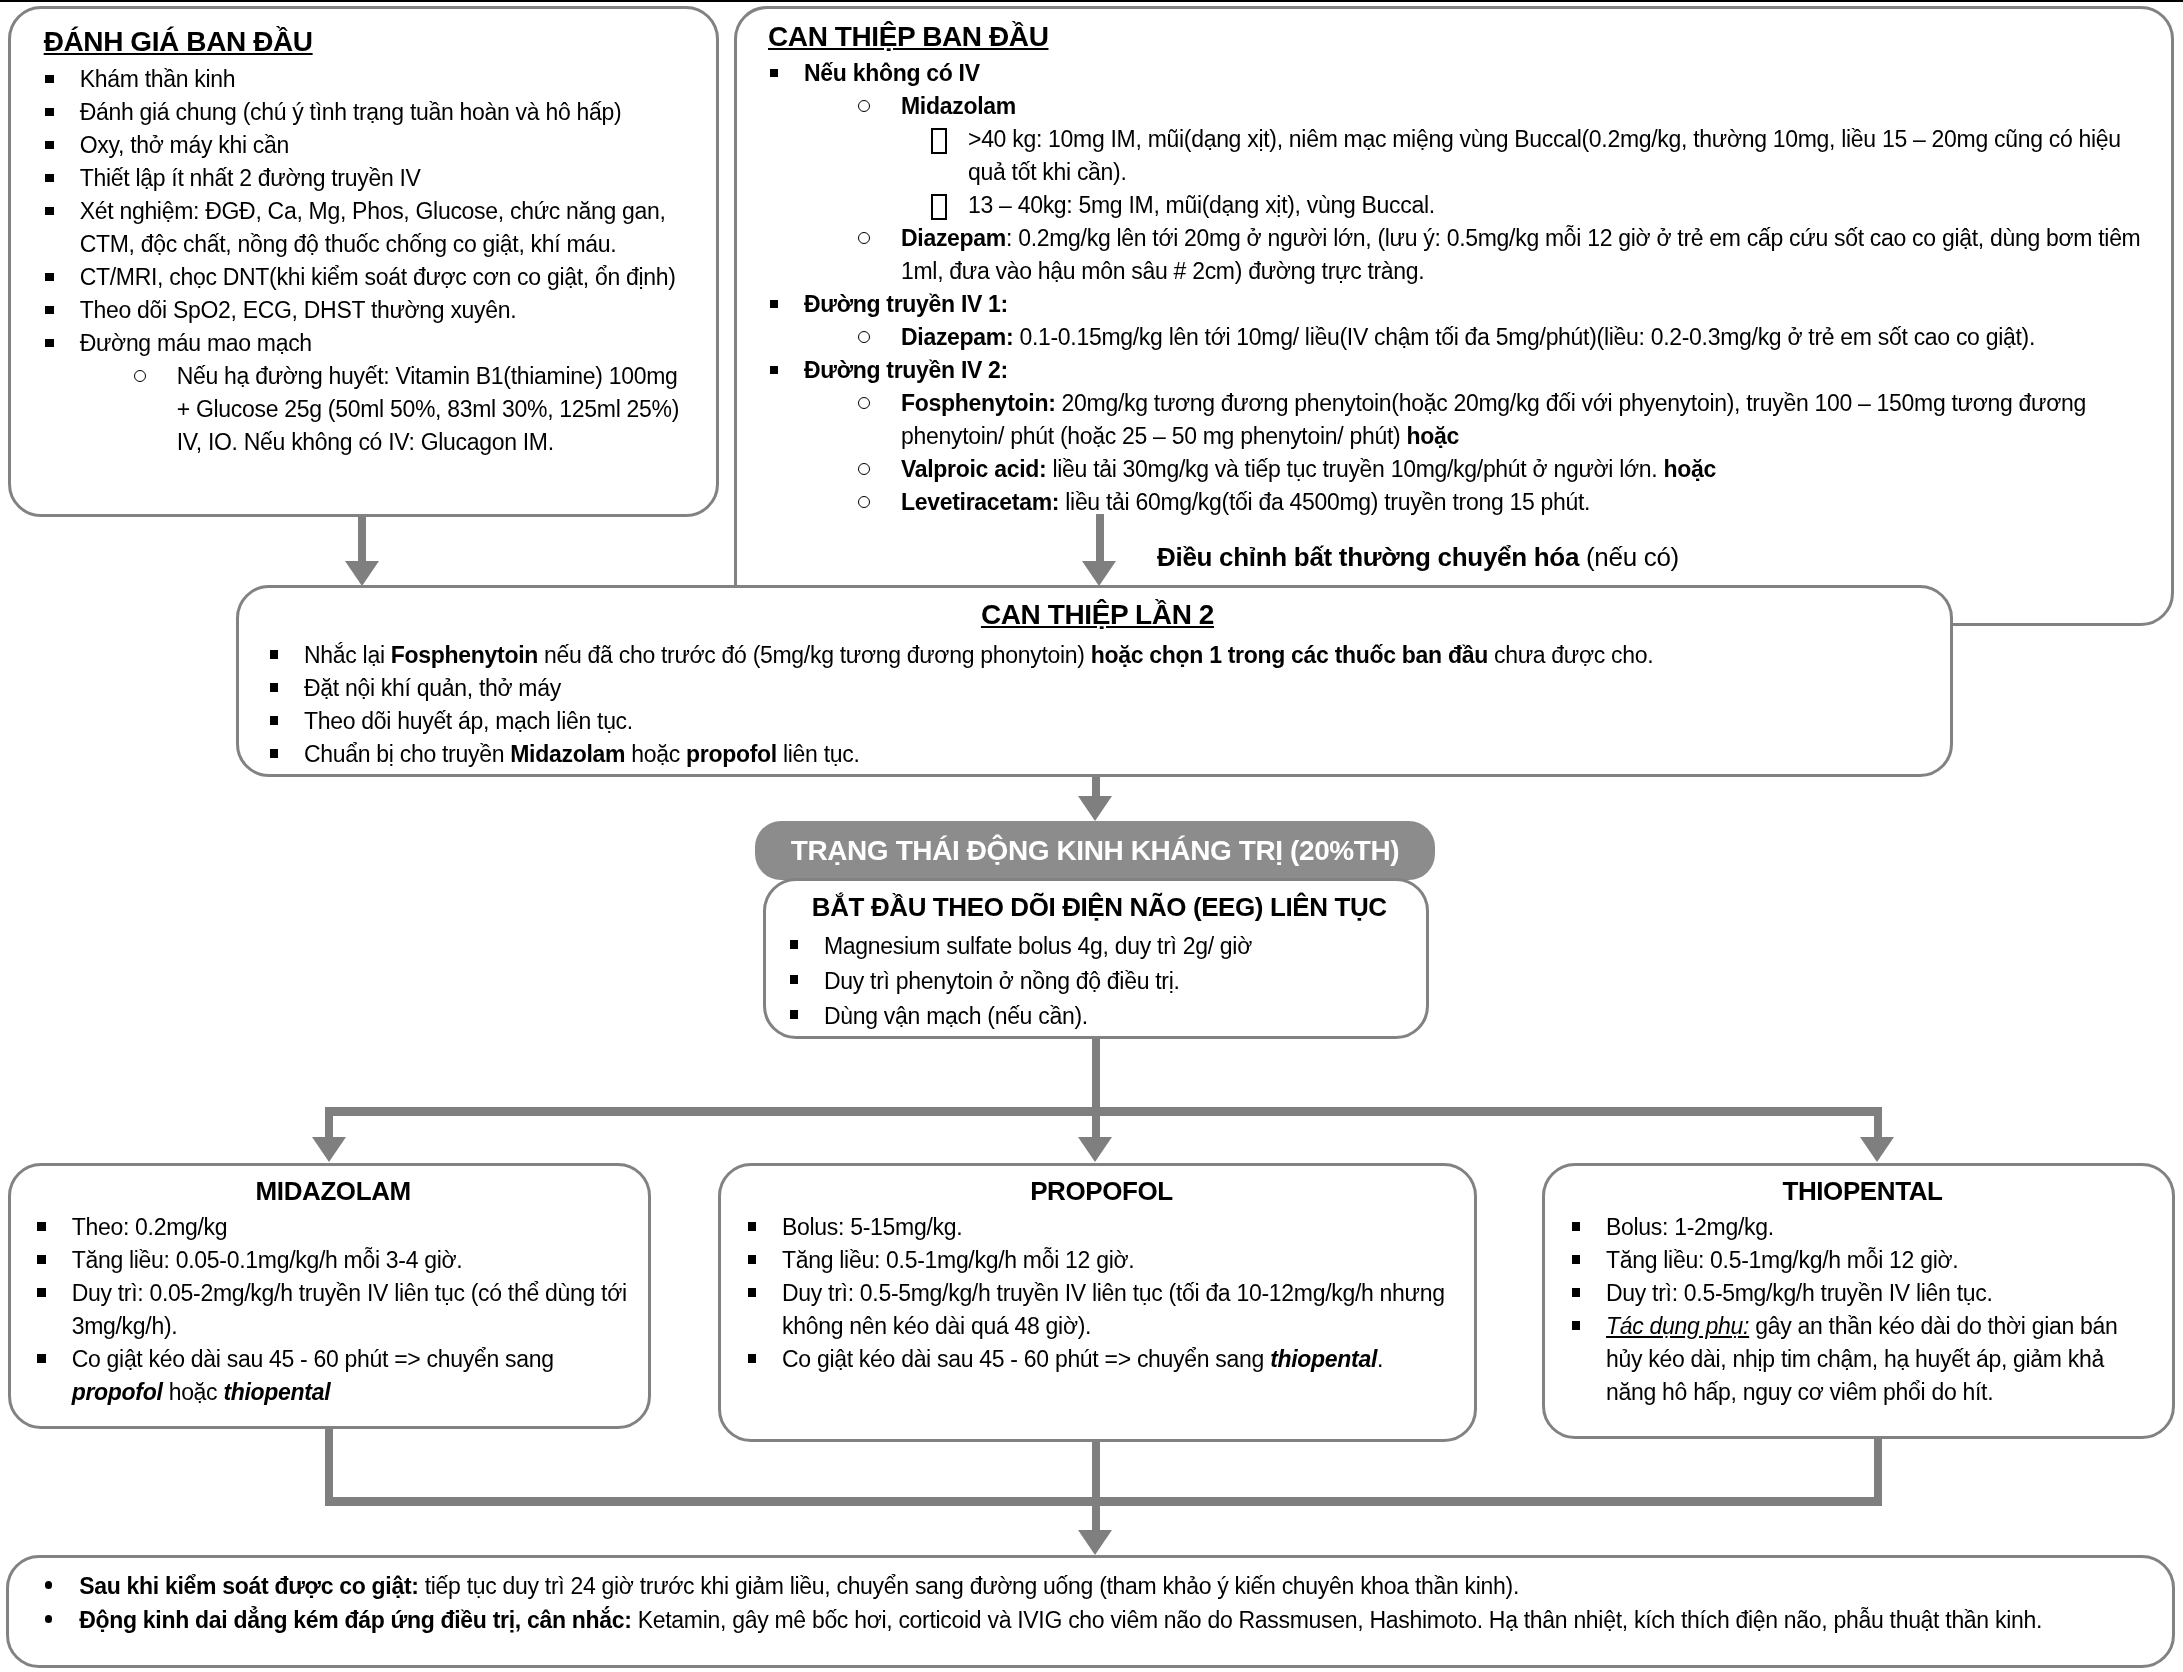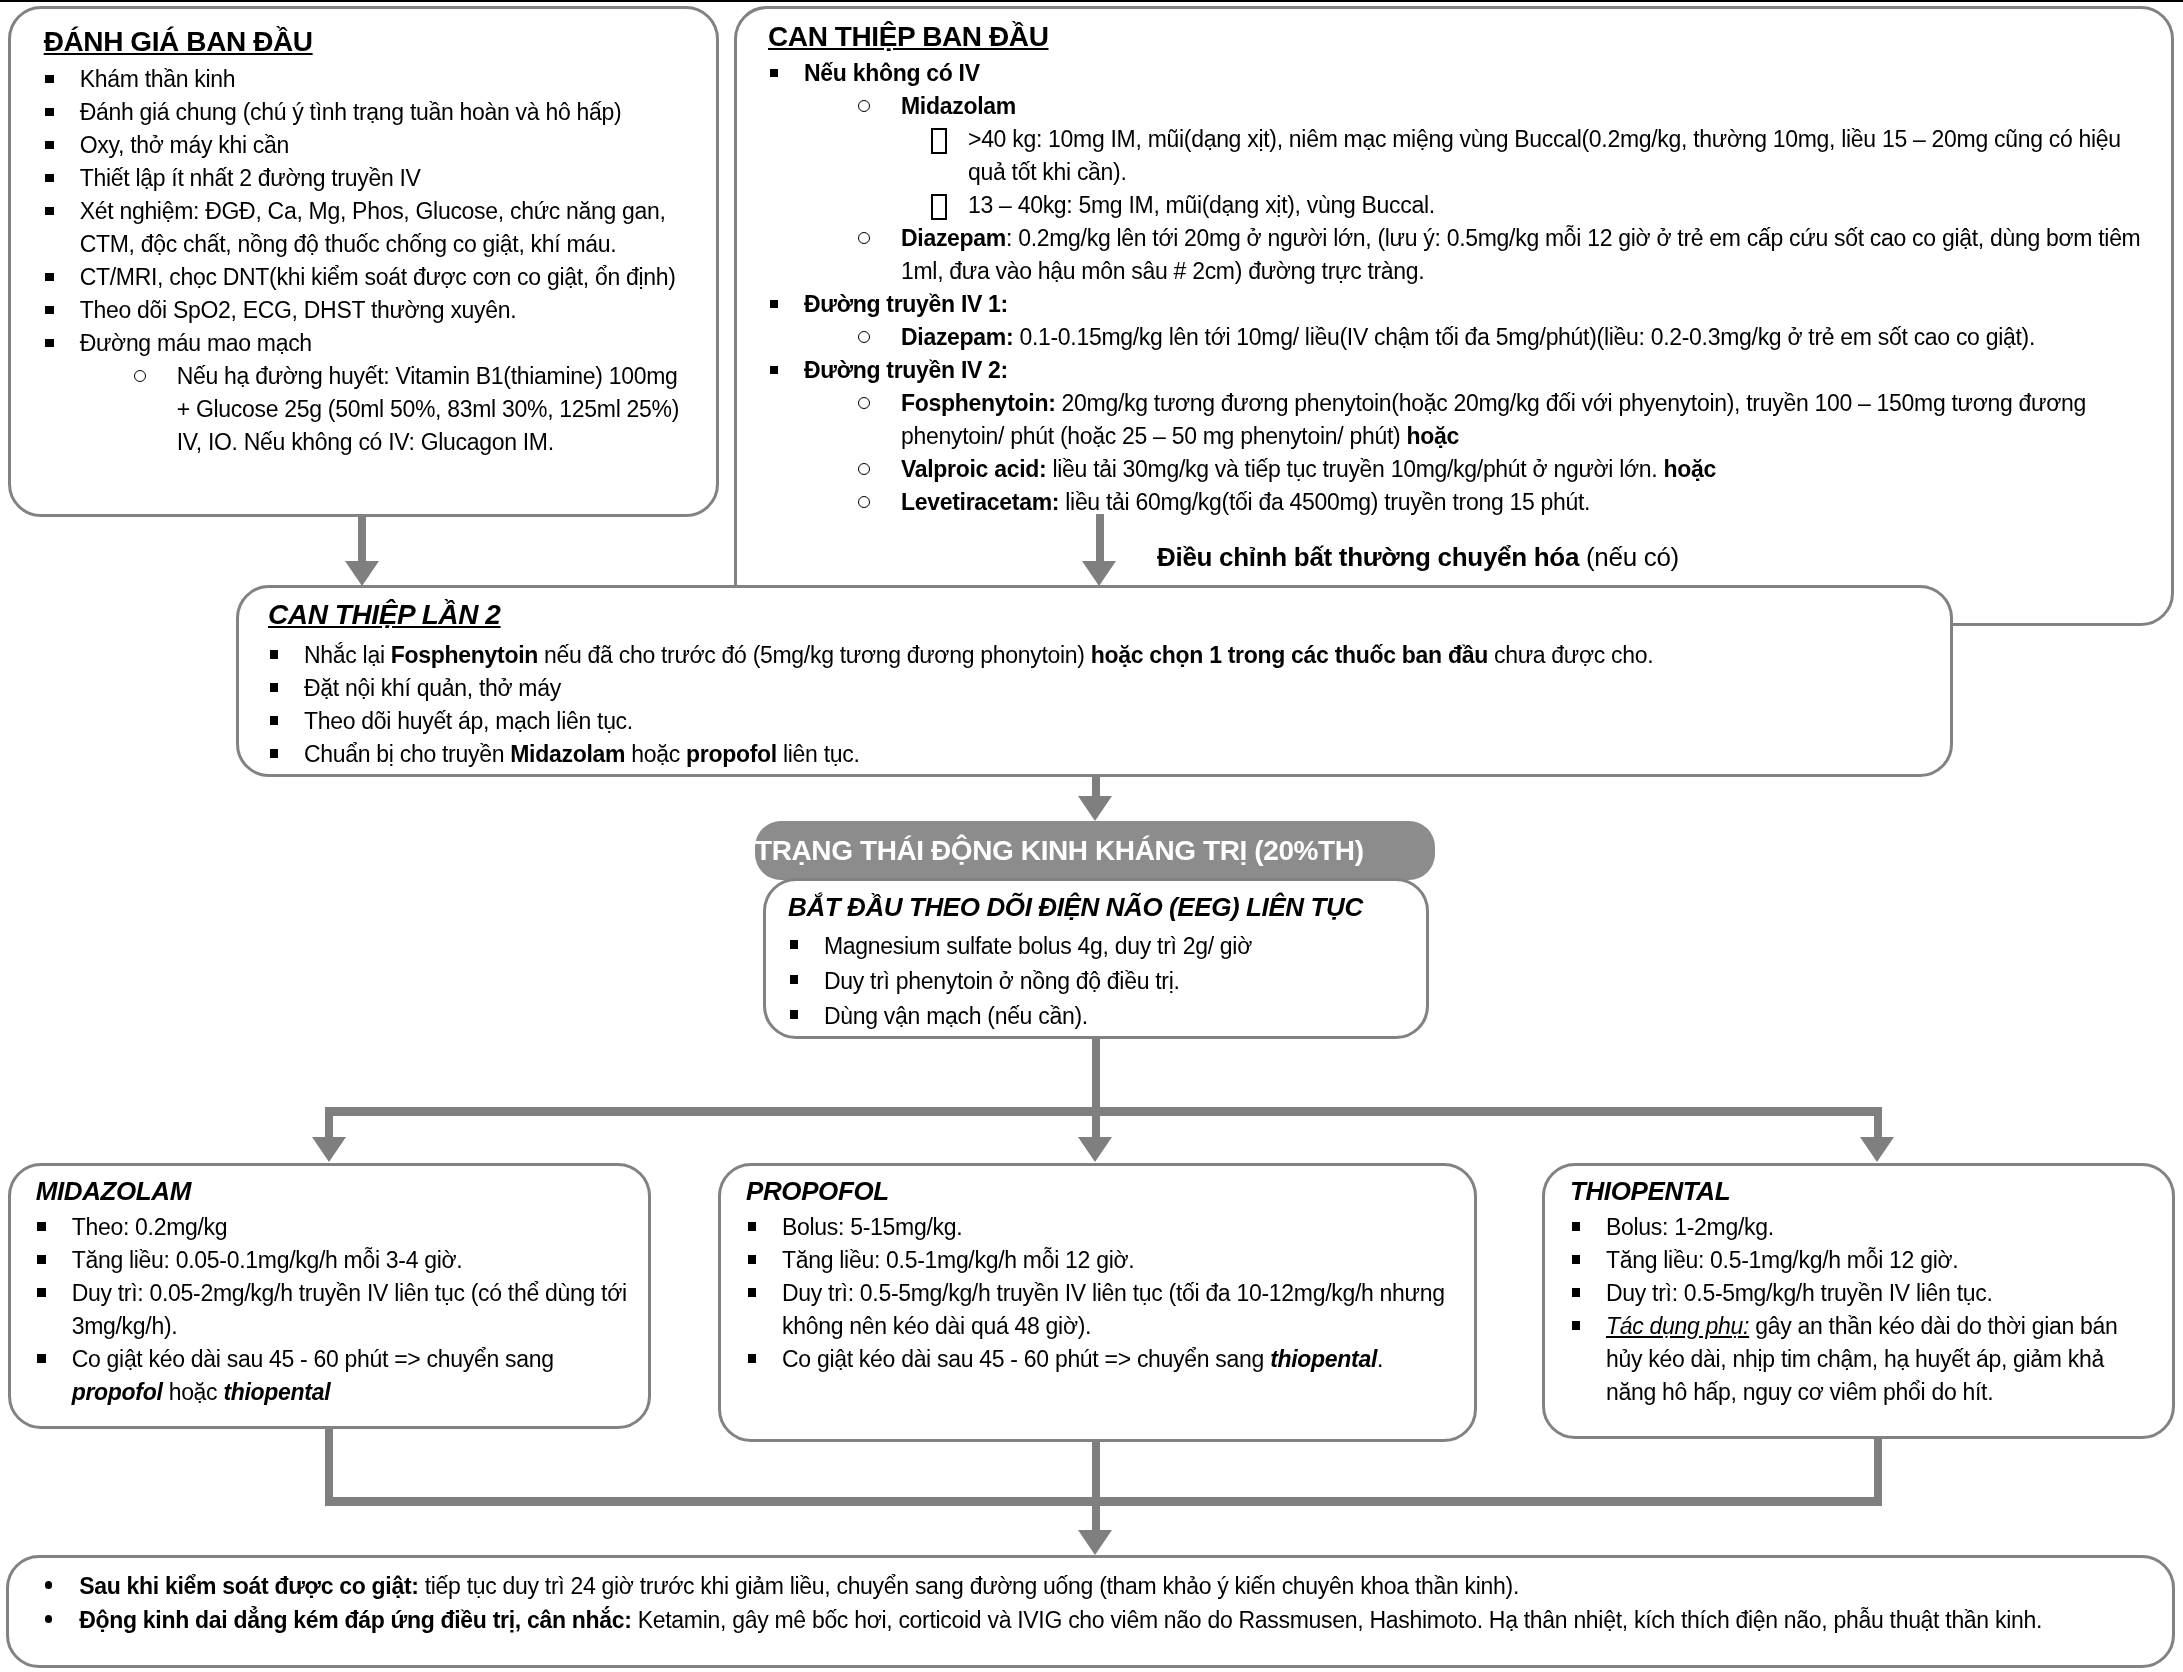--- a/index.html
+++ b/index.html
@@ -10,39 +10,39 @@
   .canvas{position:relative;width:2183px;height:1672px;background:var(--background);
     font-family:"Liberation Sans",sans-serif;color:var(--text);overflow:hidden;padding-left:36px;}
   .top-edge{position:absolute;left:0;top:0;width:2183px;height:2.3px;background:#000;}
   .fbox{position:absolute;box-sizing:border-box;background:#fff;
     border:3.9px solid var(--box-border);border-radius:33px;}
   .vline,.hline{position:absolute;background:var(--line);}
   .ahead{position:absolute;width:0;height:0;border-left:17px solid transparent;
     border-right:17px solid transparent;border-top:25px solid var(--line);}
   .box-title{font-weight:700;font-size:28px;line-height:37px;letter-spacing:-0.4px;}
   .underline{text-decoration:underline;}
-  .tcenter{text-align:left;font-style:italic;}
+  .tcenter{text-align:center;}
   .item{position:relative;font-size:23px;line-height:33px;letter-spacing:-0.3px;}
   .bullet{position:absolute;display:inline-block;}
   .bullet.square{width:8.5px;height:8.5px;background:#000;top:11.6px;}
   .bullet.circle{width:10px;height:10px;border:1.5px solid #000;border-radius:50%;top:10px;background:transparent;}
   .bullet.box{width:11.6px;height:22px;border:2.3px solid #000;top:5.4px;background:transparent;}
   .bullet.dot{width:7.7px;height:7.7px;background:#000;border-radius:50%;top:12.4px;}
   .ind0{padding-left:36px;} .ind0>.bullet{left:1.5px;}
   .ind1{padding-left:133px;} .ind1>.bullet{left:90px;}
   .ind2{padding-left:200px;} .ind2>.bullet{left:163px;}
   .b{font-weight:700;} .i{font-style:italic;} .u{text-decoration:underline;}
   #box-assessment{left:7.7px;top:6.2px;width:711px;height:511px;padding:14px 20px 0 33px;}
   #box-assessment .box-title{margin-bottom:3.1px;}
   #box-intervention{left:734px;top:6.2px;width:1440px;height:620px;padding:9.3px 18.6px 0 31px;}
   #box-intervention .box-title{margin-bottom:1.5px;}
   #box-second{left:236px;top:585px;width:1717px;height:192px;padding:7.7px 23px 0 29px;}
   #box-second .box-title{margin-bottom:6.2px;}
   #header-refractory{position:absolute;left:755px;top:821px;width:680px;height:59px;
-    background:var(--header-bg);border-radius:26px;display:flex;align-items:center;
+    background:var(--header-bg);border-radius:26px;display:flex;align-items:center;justify-content:center;
     color:var(--header-text);font-weight:700;font-size:28px;letter-spacing:-0.4px;}
   #box-eeg{left:763px;top:878px;width:666px;height:161px;padding:7.7px 15.5px 0 22px;}
   #box-eeg .box-title{font-size:26px;margin-bottom:3.1px;}
   #box-eeg .item{line-height:35px;}
   .drugbox{padding:7.7px 17px 0 25px;}
   .drugbox .box-title{font-size:26px;line-height:34px;margin-bottom:3.1px;}
   .drugbox .item{line-height:33px;}
   #box-midazolam{left:7.7px;top:1163px;width:643px;height:266px;}
   #box-propofol{left:718px;top:1163px;width:759px;height:279px;}
   #box-thiopental{left:1542px;top:1163px;width:633px;height:276px;}

